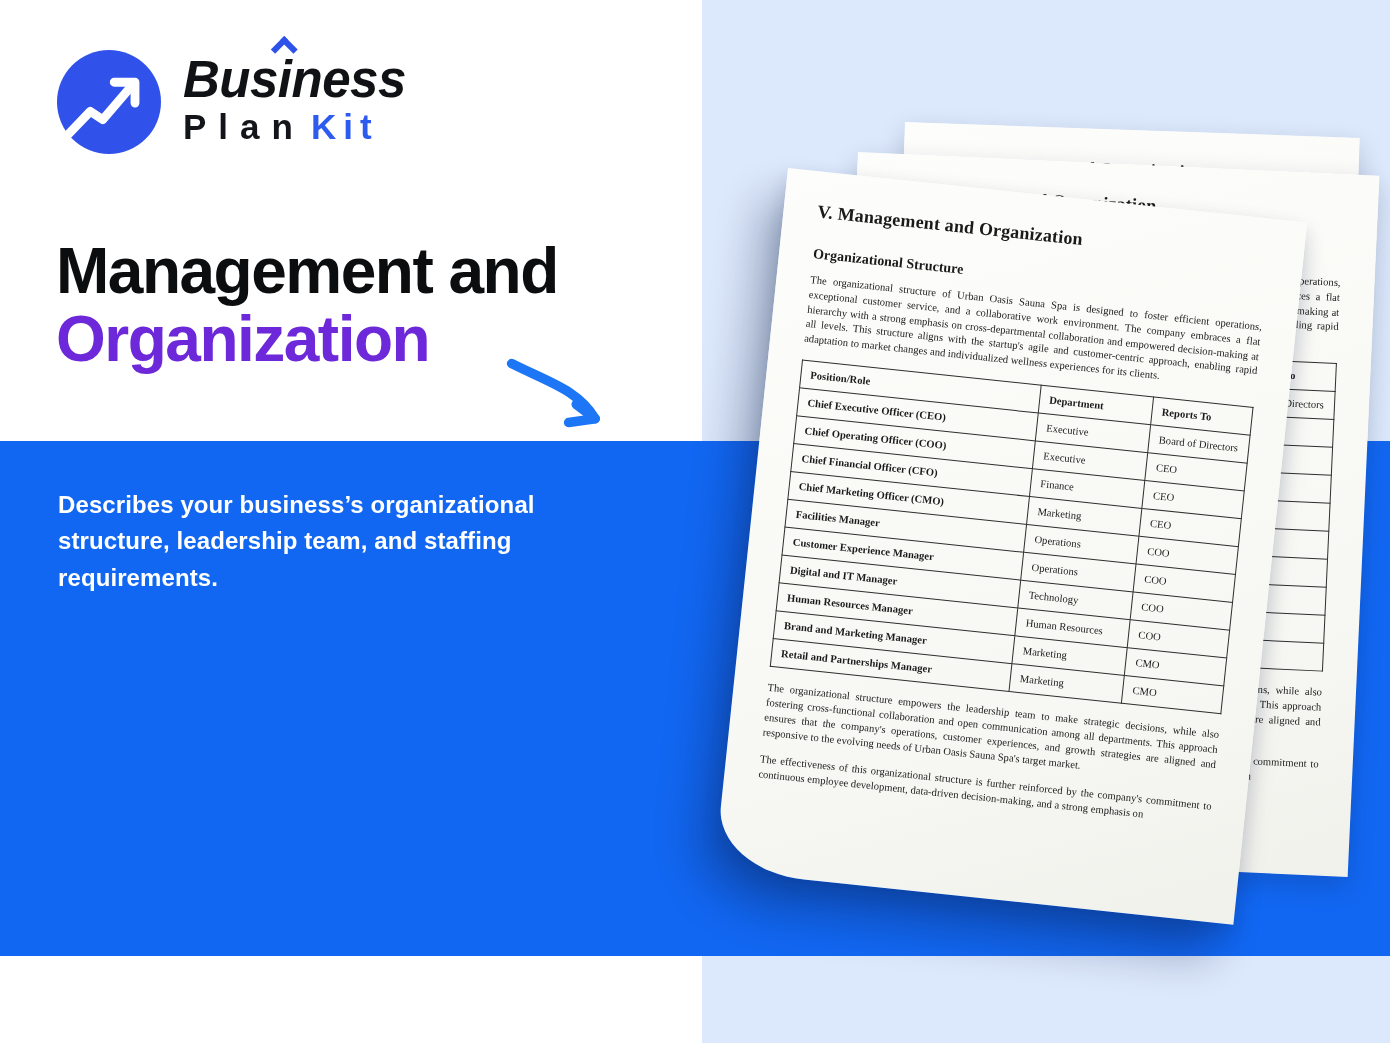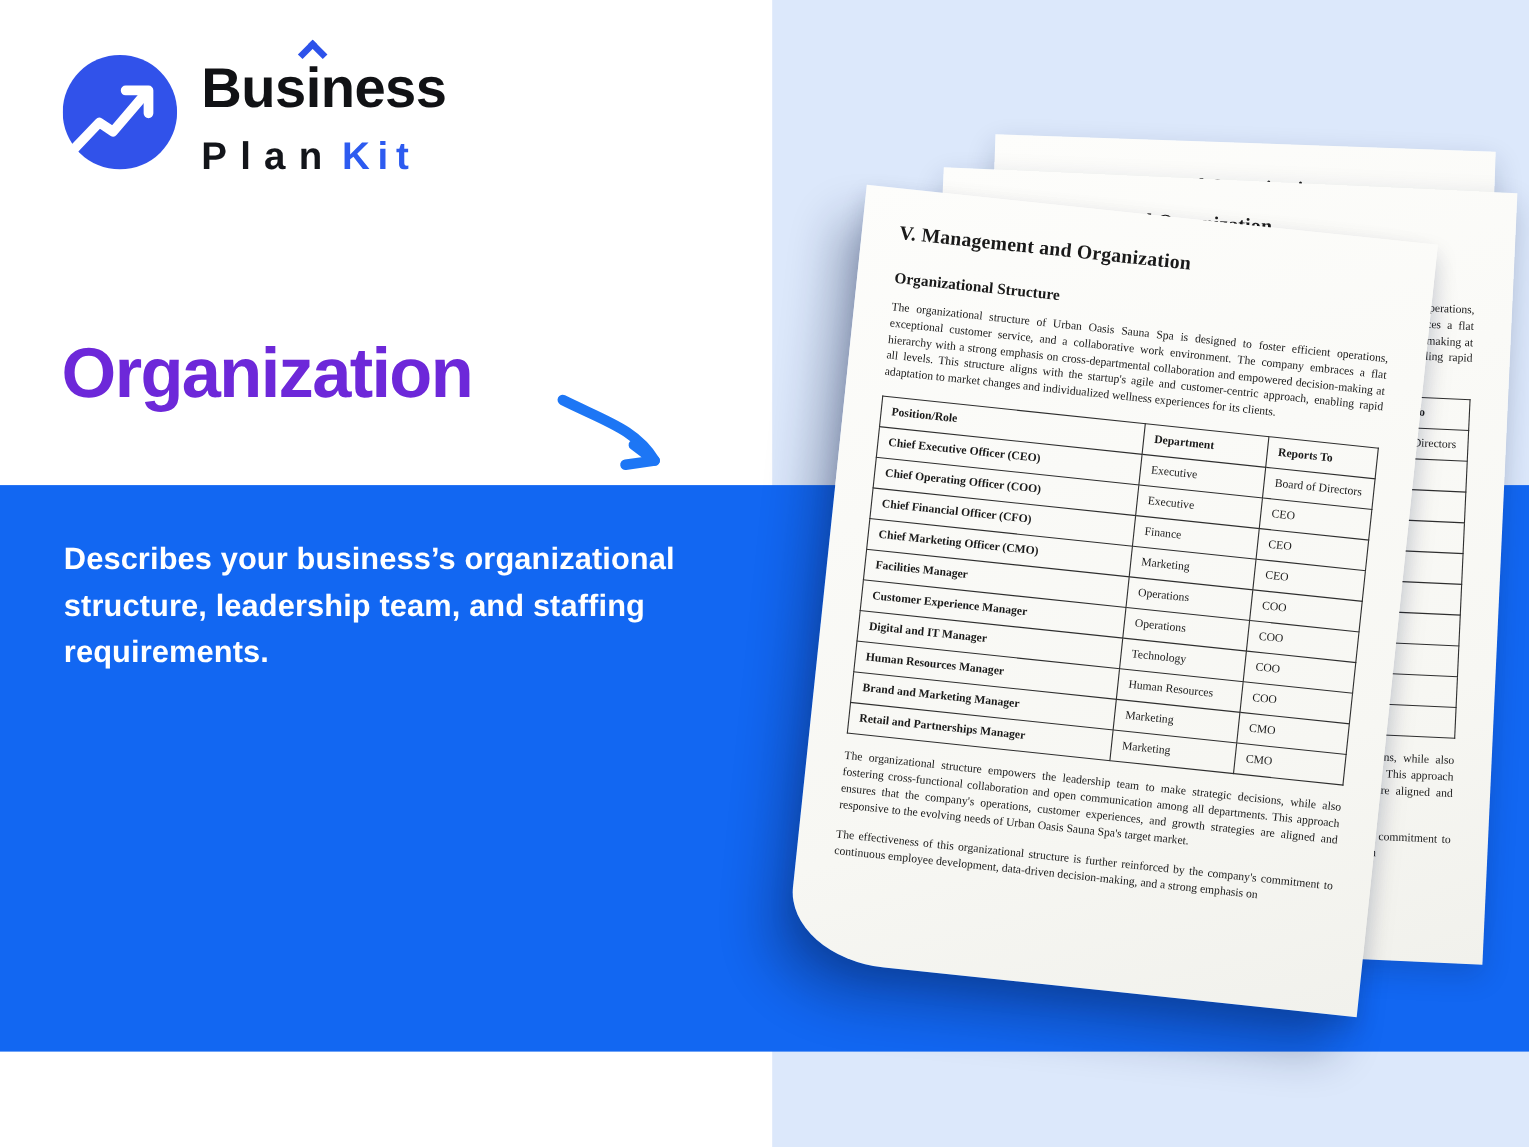--- a/index.html
+++ b/index.html
@@ -8,42 +8,42 @@
     font-family:"Liberation Sans",sans-serif;background:#ffffff;
   }
   
   .panel-light{position:absolute;left:702px;top:0;width:688px;height:1043px;background:#dce8fb;}
   .band-blue{position:absolute;left:0;top:441px;width:1390px;height:515px;background:#1267f2;}
 
   
   .logo{position:absolute;left:57px;top:50px;display:flex;align-items:flex-start;}
   .logo-circle{width:104px;height:104px;flex:0 0 auto;}
   .logo-text{margin-left:22px;padding-top:4px;}
-  .logo-line1{font-size:51px;font-weight:700;color:#111215;letter-spacing:-0.5px;line-height:1;}
+  .logo-line1{font-size:51px;font-weight:700;color:#111215;letter-spacing:-0.5px;line-height:1;font-style:italic;}
   .i-wrap{position:relative;display:inline-block;}
   .caret{
     position:absolute;left:50%;top:-14px;width:13px;height:13px;transform:translateX(-54%) rotate(45deg);
     border-top:6px solid #2d52ea;border-left:6px solid #2d52ea;border-right:0;border-bottom:0;
   }
-  .logo-line2{font-size:35px;line-height:1.1;margin-top:19px;color:#13151a;font-weight:600;}
+  .logo-line2{font-size:35px;line-height:1.1;margin-top:3px;color:#13151a;font-weight:600;}
   .logo-line2 .plan{letter-spacing:12px;}
   .logo-line2 .kit{color:#2d5bf0;font-weight:700;letter-spacing:7px;margin-left:6px;}
 
   
   .hero-title{
     position:absolute;left:56px;top:238px;margin:0;
     font-size:64px;line-height:1.06;font-weight:800;letter-spacing:-1.5px;color:#0c0d0f;
   }
   .hero-title .t2{color:#6d28d9;}
   .arrow-svg{position:absolute;left:503px;top:356px;width:116px;height:76px;}
 
   
   .desc{position:absolute;left:0;top:441px;width:702px;height:515px;box-sizing:border-box;
     padding:46px 70px 0 58px;color:#ffffff;}
-  .desc p{margin:0 0 42px 0;font-size:28px;line-height:1.52;font-weight:700;letter-spacing:0.1px;}
+  .desc p{margin:0 0 42px 0;font-size:24px;line-height:1.52;font-weight:700;letter-spacing:0.1px;}
 
   
   .stack{position:absolute;left:0;top:0;width:1390px;height:1043px;}
   .page{position:absolute;background:linear-gradient(160deg,#fdfdfb 0%,#f7f7f3 70%,#f1f1ec 100%);
     box-shadow:0 10px 26px rgba(15,30,70,0.20);}
   .page.b2{left:905px;top:122px;width:455px;height:700px;transform:rotate(2deg);transform-origin:top left;}
   .page.b1{left:858px;top:152px;width:522px;height:702px;transform:rotate(2.6deg);transform-origin:top left;}
   .page.front{
     left:788px;top:168px;width:522px;height:706px;transform:rotate(6deg);transform-origin:top left;
     border-bottom-left-radius:90px 64px;
@@ -293,21 +293,21 @@
     </div>
     <div class="logo-text">
       <div class="logo-line1"><span>Bus</span><span class="i-wrap"><span class="caret"></span><span>i</span></span><span>ness</span></div>
       <div class="logo-line2">
         <span class="plan">Plan</span><span class="kit">Kit</span>
       </div>
     </div>
   </header>
 
   <h1 class="hero-title">
-    <br>
+    <span class="t1">Management and</span><br>
     <span class="t2">Organization</span>
   </h1>
   <svg class="arrow-svg" viewBox="0 0 120 80" aria-hidden="true">
     <path d="M8 8 C 48 28, 78 36, 96 66" fill="none" stroke="#1d76f5" stroke-width="10" stroke-linecap="round"></path>
     <path d="M96 66 L76 51 M96 66 L68 70" fill="none" stroke="#1d76f5" stroke-width="10" stroke-linecap="round" stroke-linejoin="round"></path>
   </svg>
 
   <section class="desc">
     <p>Describes your business’s organizational structure, leadership team, and staffing requirements.</p>
   </section>

